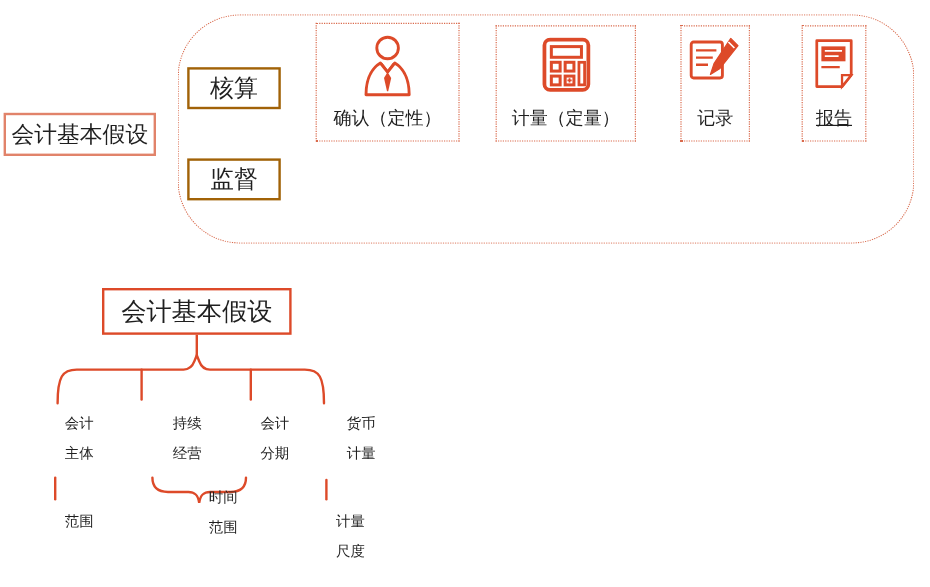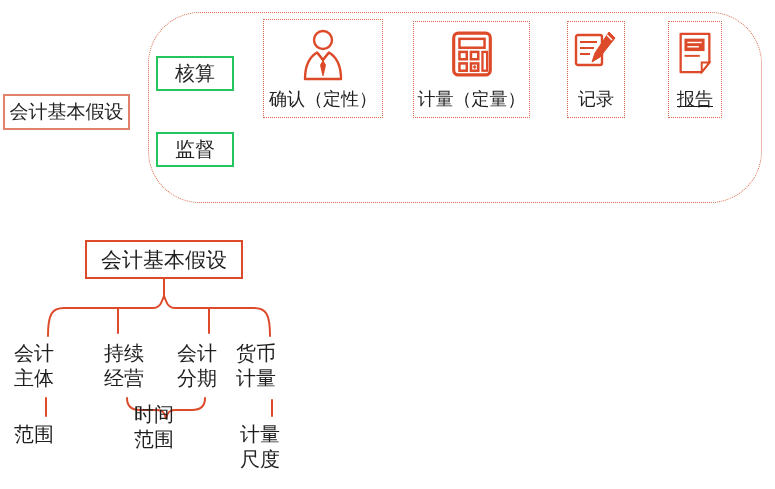--- a/index.html
+++ b/index.html
@@ -13,47 +13,47 @@
     left:148px;top:12px;width:614px;height:191px;
     border:1.5px dotted #d96a4c;border-radius:52px;background:#fff;
   }
   .side-label{
     left:3px;top:94px;width:127px;height:36px;
     border:2px solid #e1836a;background:#fff;
     display:flex;align-items:center;justify-content:center;
     font-size:19px;letter-spacing:0;
   }
   .mini-box{
-    width:78px;height:35px;border:2px solid #22c55e;background:#fff;
+    width:78px;height:35px;border:2px solid #a16207;background:#fff;
     display:flex;align-items:center;justify-content:center;font-size:20px;
   }
   .mini-box.kesuan{left:156px;top:56px;}
   .mini-box.jiandu{left:156px;top:132px;}
   .step{
     border:1.5px dotted #d96a4c;background:#fff;
     display:flex;flex-direction:column;align-items:center;
   }
   .step .icon-slot{margin-top:9px;display:flex;align-items:center;justify-content:center;flex:0 0 auto;}
-  .step .step-label{margin-top:auto;margin-bottom:7px;font-size:18px;white-space:nowrap;line-height:22px;}
+  .step .step-label{margin-top:auto;margin-bottom:7px;font-size:15px;white-space:nowrap;line-height:22px;}
   .step.s1{left:263px;top:19px;width:120px;height:99px;}
   .step.s2{left:413px;top:21px;width:117px;height:97px;}
   .step.s3{left:567px;top:21px;width:58px;height:97px;}
   .step.s4{left:668px;top:21px;width:54px;height:97px;text-decoration:underline;}
   
   .tree-root{
     left:85px;top:240px;width:158px;height:39px;
     border:2px solid #dd4a29;background:#fff;
     display:flex;align-items:center;justify-content:center;font-size:21px;
   }
   .tree-label{
-    width:64px;text-align:left;font-size:20px;line-height:25px;
+    width:64px;text-align:right;font-size:12px;line-height:25px;
   }
   .tree-label span{display:block;}
   .b1{left:14px;top:341px;}  .b2{left:104px;top:341px;}
-  .b3{left:177px;top:341px;} .b4{left:236px;top:341px;}
+  .b3{left:177px;top:341px;} .b4{left:249px;top:341px;}
   .g1{left:14px;top:422px;}  .g2{left:134px;top:402px;} .g3{left:240px;top:422px;}
   svg.overlay{position:absolute;left:0;top:0;pointer-events:none;}
 </style>
 </head>
 <body>
 
 <div id="stage">
 
   <svg class="overlay" width="775" height="489" viewBox="0 0 775 489">
 

